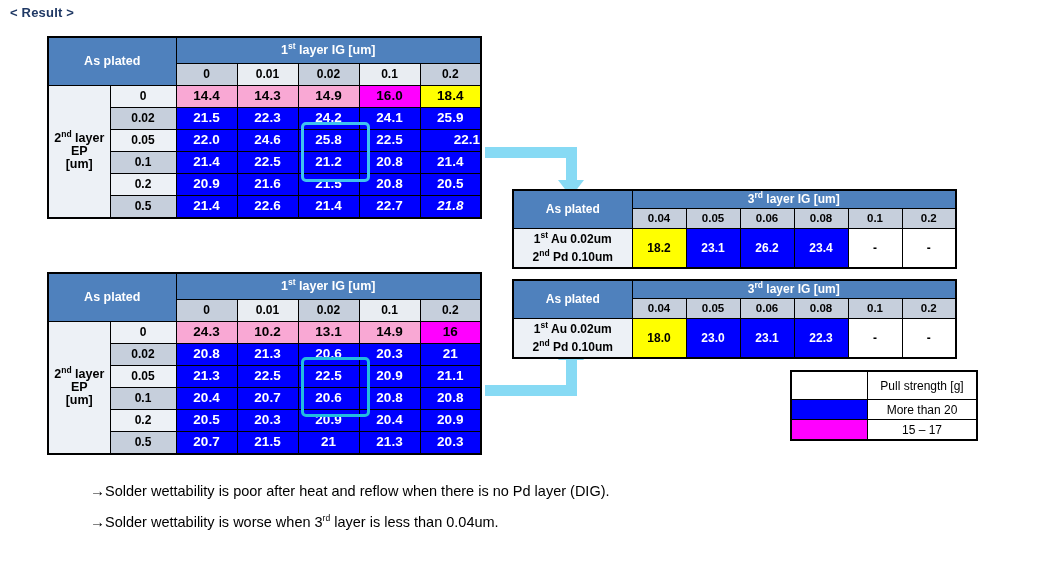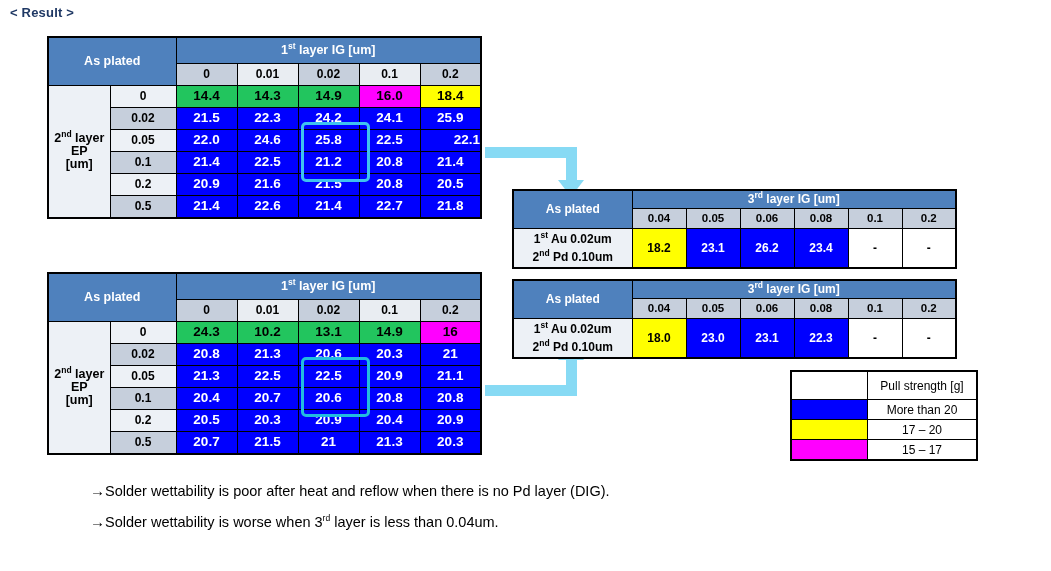--- a/index.html
+++ b/index.html
@@ -46,21 +46,21 @@
     background:#EDF1F6;color:#000;font-weight:600;font-size:12px;
   }
   .rowlab-alt{
     background:#C6CFDC;color:#000;font-weight:600;font-size:12px;
   }
   .side-label{
     background:#EDF1F6;color:#000;font-weight:600;font-size:12.5px;
     line-height:1.35;
   }
   .c-blue{background:#0000FF;color:#FFFFFF;}
-  .c-red{background:#22c55e;color:#000000;}
+  .c-red{background:#f9a8d4;color:#000000;}
   .c-yellow{background:#FFFF00;color:#000000;}
   .c-magenta{background:#FF00FF;color:#000000;}
   .c-white{background:#FFFFFF;color:#000000;}
 
   sup{font-size:8.5px;vertical-align:super;line-height:0;}
 
   
   .hl-box{
     border:3px solid #3FC3EF;border-radius:5px;
     pointer-events:none;background:transparent;
@@ -169,21 +169,21 @@
           <td class="matrix-cell c-blue" style="height:21px;font-size:13.5px;">21.5</td>
           <td class="matrix-cell c-blue" style="height:21px;font-size:13.5px;">20.8</td>
           <td class="matrix-cell c-blue" style="height:21px;font-size:13.5px;">20.5</td>
         </tr>
         <tr>
           <td class="rowlab-alt" style="height:21px;">0.5</td>
           <td class="matrix-cell c-blue" style="height:21px;font-size:13.5px;">21.4</td>
           <td class="matrix-cell c-blue" style="height:21px;font-size:13.5px;">22.6</td>
           <td class="matrix-cell c-blue" style="height:21px;font-size:13.5px;">21.4</td>
           <td class="matrix-cell c-blue" style="height:21px;font-size:13.5px;">22.7</td>
-          <td class="matrix-cell c-blue" style="height:21px;font-size:13.5px;">21.8</td>
+          <td class="matrix-cell c-blue" style="height:21px;font-size:13.5px;font-style:italic;">21.8</td>
         </tr>
       </tbody>
   </table>
 </div>
 
 <div class="abs hl-box" style="left:301px;top:122px;width:63px;height:54px;"></div>
 
 <div class="abs arrow-shaft-h" style="left:485px;top:147px;width:92px;height:11px;"></div>
 <div class="abs arrow-shaft-v" style="left:566px;top:147px;width:11px;height:36px;"></div>
 <div class="abs arrow-head-down" style="left:558px;top:180px;"></div>
@@ -349,24 +349,20 @@
       <tbody id="legend-body">
         <tr>
           <td class="swatch" style="background:#ffffff;height:27px;"></td>
           <td class="lbl" style="height:27px;">Pull strength [g]</td>
         </tr>
         <tr>
           <td class="swatch" style="background:#0000FF;"></td>
           <td class="lbl">More than 20</td>
         </tr>
         <tr>
-          <td class="swatch" style="background:#FFFF00;"></td>
-          <td class="lbl">17 – 20</td>
-        </tr>
-        <tr>
           <td class="swatch" style="background:#FF00FF;"></td>
           <td class="lbl">15 – 17</td>
         </tr>
       </tbody>
     </table>
 </div>
 
 <div class="abs" style="left:90px;top:482px;">
   <span class="bullet">
     <span class="arr">→</span><span>Solder wettability is poor after heat and reflow when there is no Pd layer (DIG).</span>

